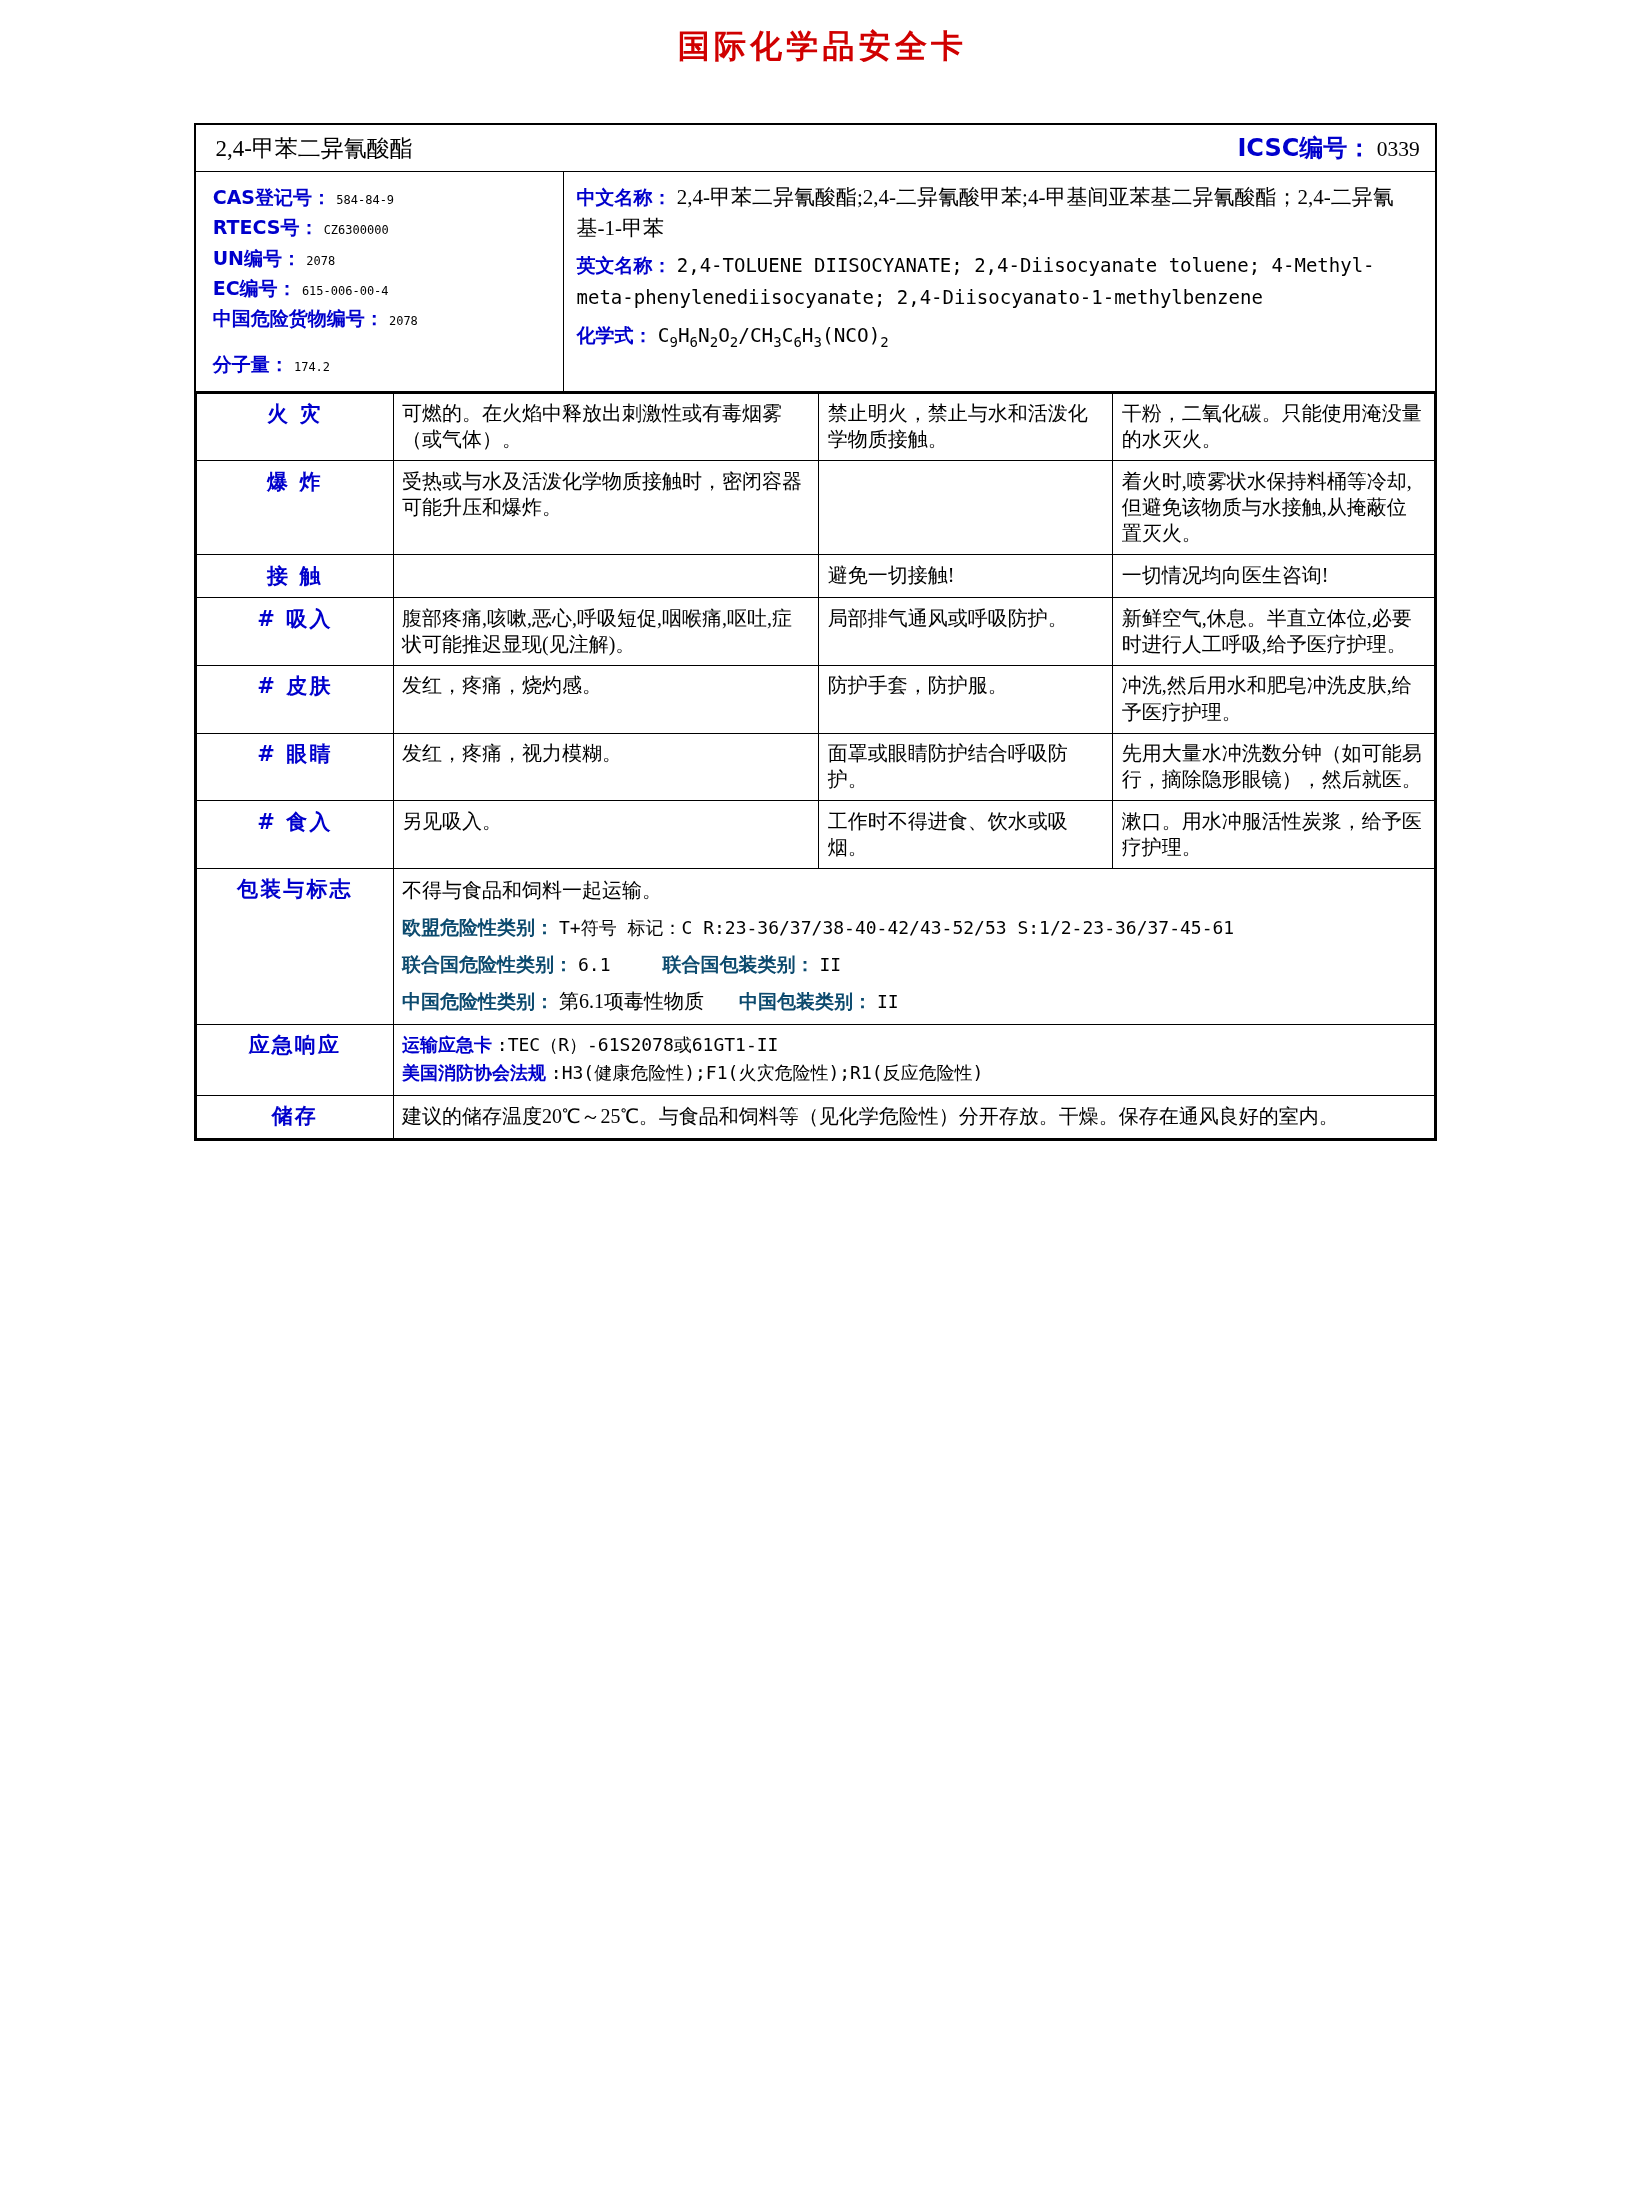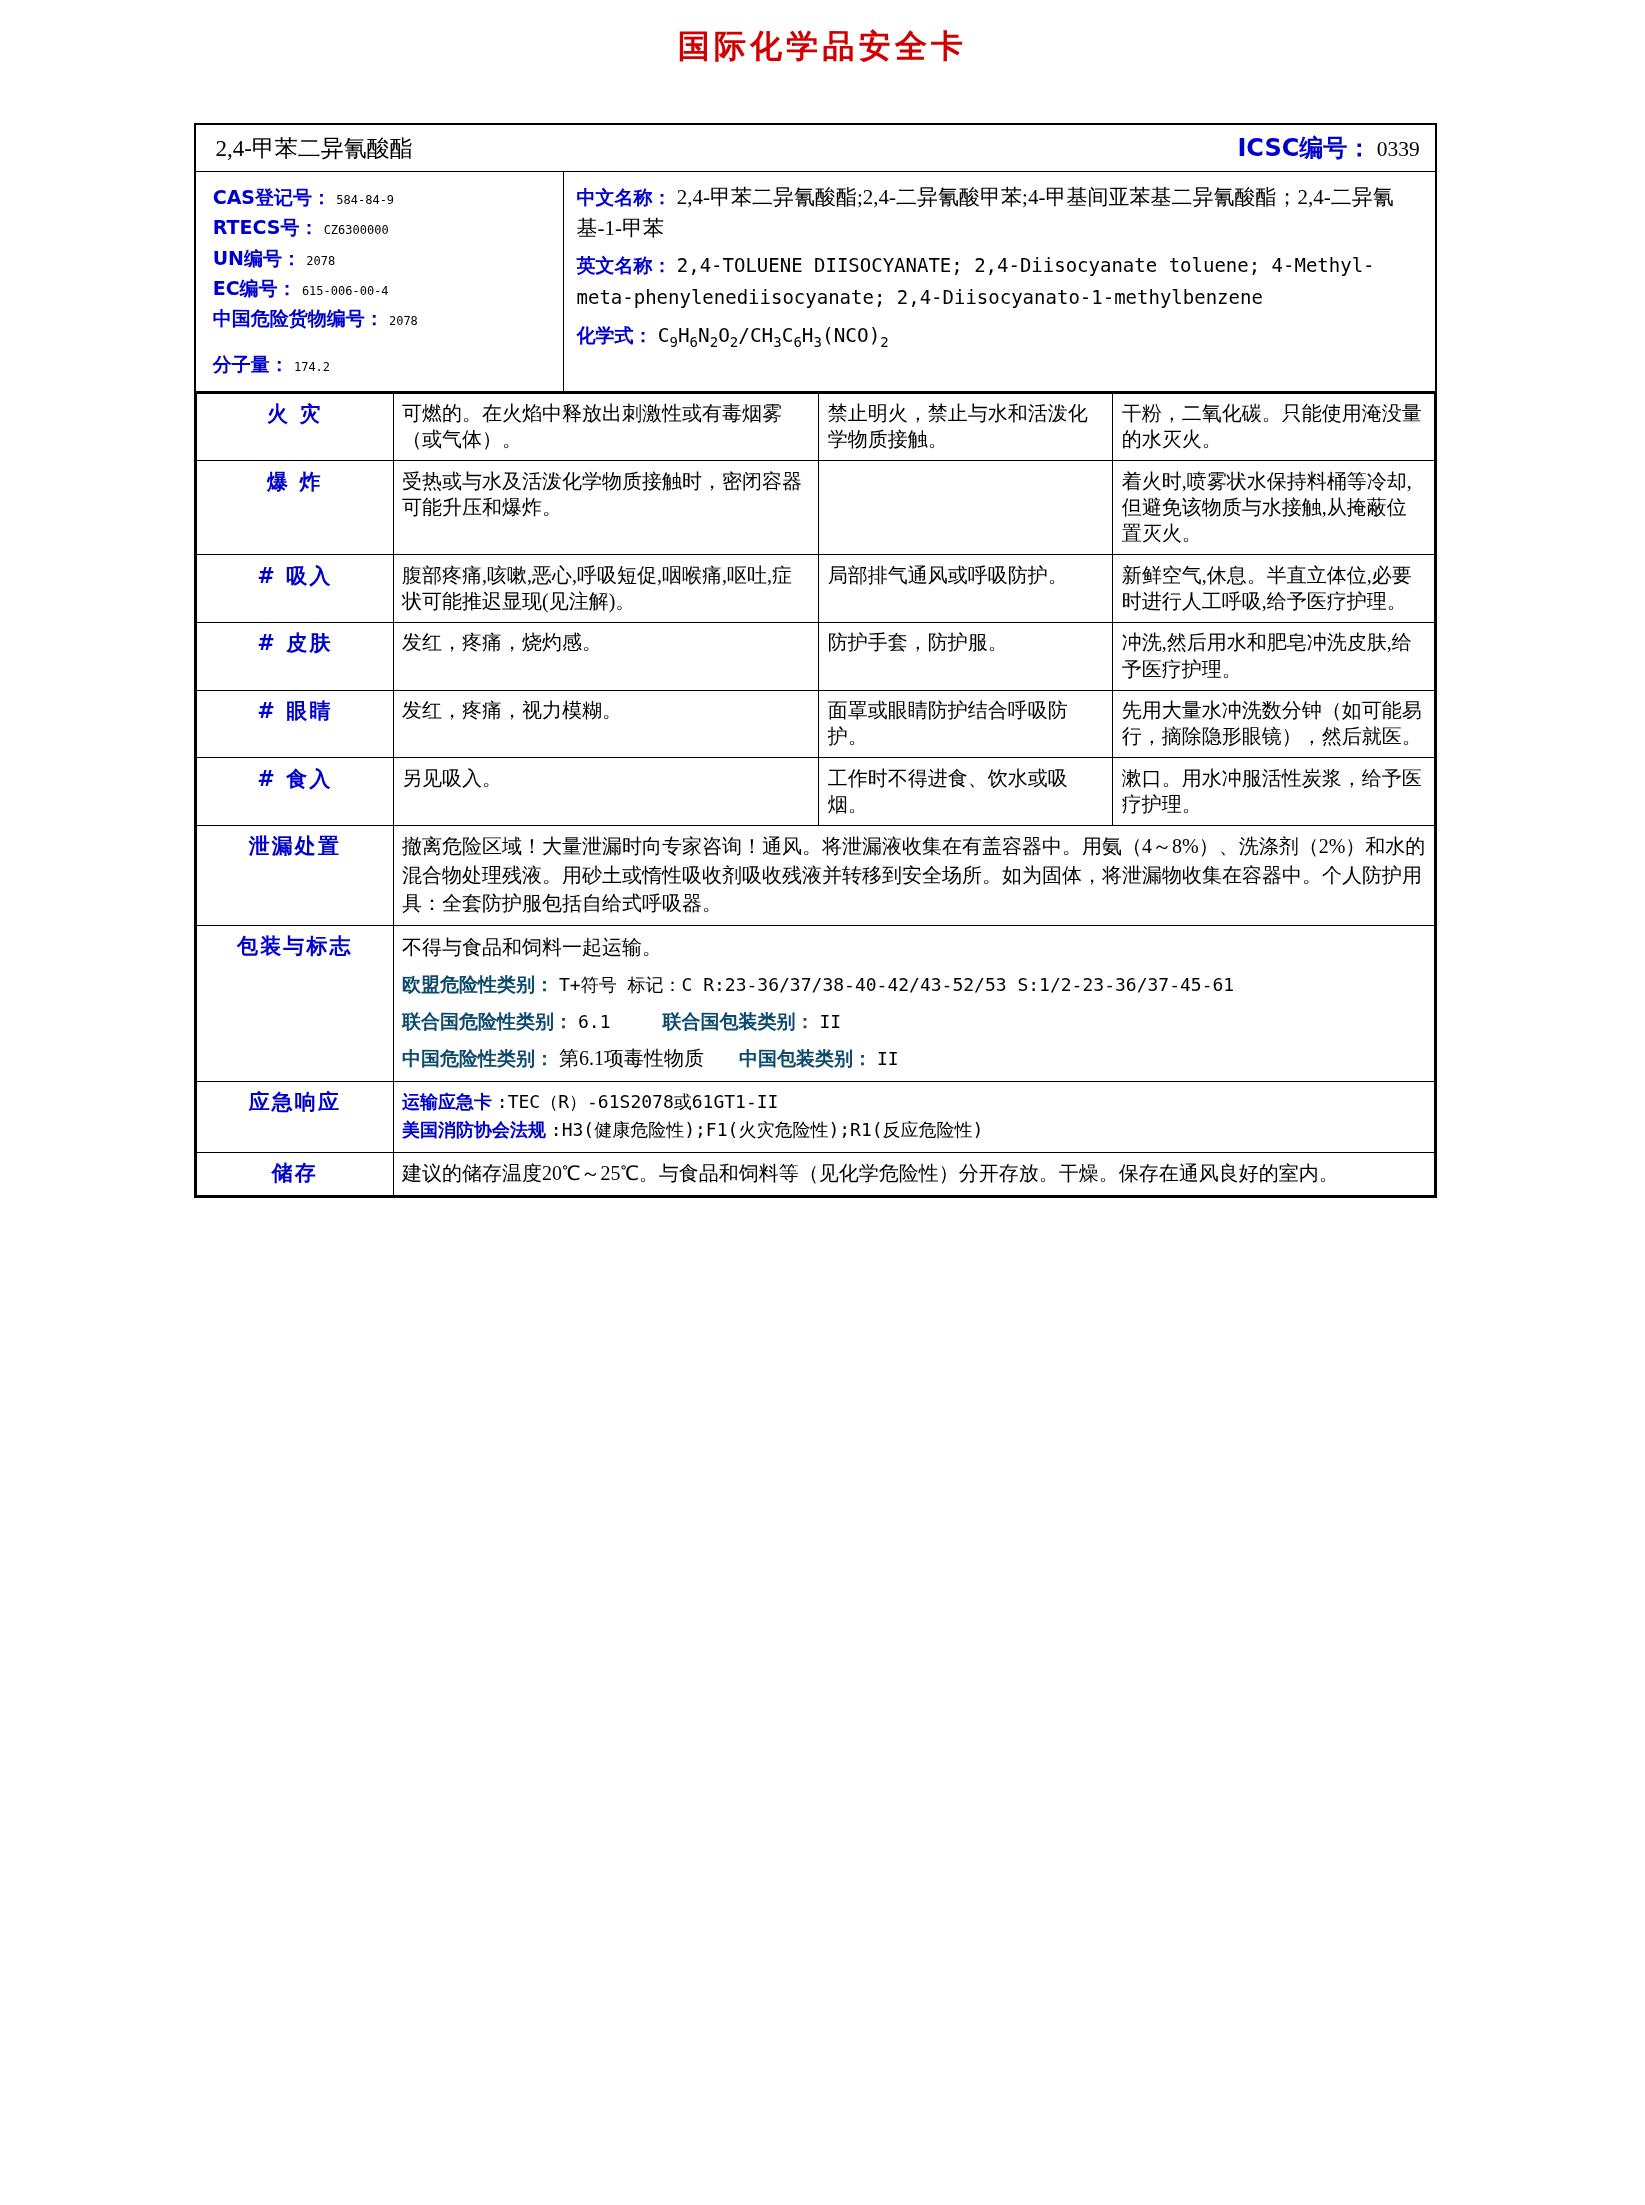--- a/index.html
+++ b/index.html
@@ -261,20 +261,26 @@
           <td class="cell">干粉，二氧化碳。只能使用淹没量的水灭火。</td>
         </tr>
 
         <tr>
           <td class="rowlabel">爆 炸</td>
           <td class="cell">受热或与水及活泼化学物质接触时，密闭容器可能升压和爆炸。</td>
           <td class="cell"></td>
           <td class="cell">着火时,喷雾状水保持料桶等冷却,但避免该物质与水接触,从掩蔽位置灭火。</td>
         </tr>
 
+        <tr>
+          <td class="rowlabel">接 触</td>
+          <td class="cell"></td>
+          <td class="cell">避免一切接触!</td>
+          <td class="cell">一切情况均向医生咨询!</td>
+        </tr>
 
         <tr>
           <td class="rowlabel"># 吸入</td>
           <td class="cell">腹部疼痛,咳嗽,恶心,呼吸短促,咽喉痛,呕吐,症状可能推迟显现(见注解)。</td>
           <td class="cell">局部排气通风或呼吸防护。</td>
           <td class="cell">新鲜空气,休息。半直立体位,必要时进行人工呼吸,给予医疗护理。</td>
         </tr>
 
         <tr>
           <td class="rowlabel"># 皮肤</td>
@@ -290,24 +296,20 @@
           <td class="cell">先用大量水冲洗数分钟（如可能易行，摘除隐形眼镜），然后就医。</td>
         </tr>
 
         <tr>
           <td class="rowlabel"># 食入</td>
           <td class="cell">另见吸入。</td>
           <td class="cell">工作时不得进食、饮水或吸烟。</td>
           <td class="cell">漱口。用水冲服活性炭浆，给予医疗护理。</td>
         </tr>
 
-        <tr>
-          <td class="rowlabel">泄漏处置</td>
-          <td class="cell wide" colspan="3">撤离危险区域！大量泄漏时向专家咨询！通风。将泄漏液收集在有盖容器中。用氨（4～8%）、洗涤剂（2%）和水的混合物处理残液。用砂土或惰性吸收剂吸收残液并转移到安全场所。如为固体，将泄漏物收集在容器中。个人防护用具：全套防护服包括自给式呼吸器。</td>
-        </tr>
 
         <tr>
           <td class="rowlabel">包装与标志</td>
           <td colspan="3">
             <div class="pkg-line">不得与食品和饲料一起运输。</div>
             <div class="pkg-line">
               <span class="pkg-label">欧盟危险性类别：</span>
               <span class="pkg-val">T+符号  标记：C     R:23-36/37/38-40-42/43-52/53 S:1/2-23-36/37-45-61</span>
             </div>
             <div class="pkg-line">

